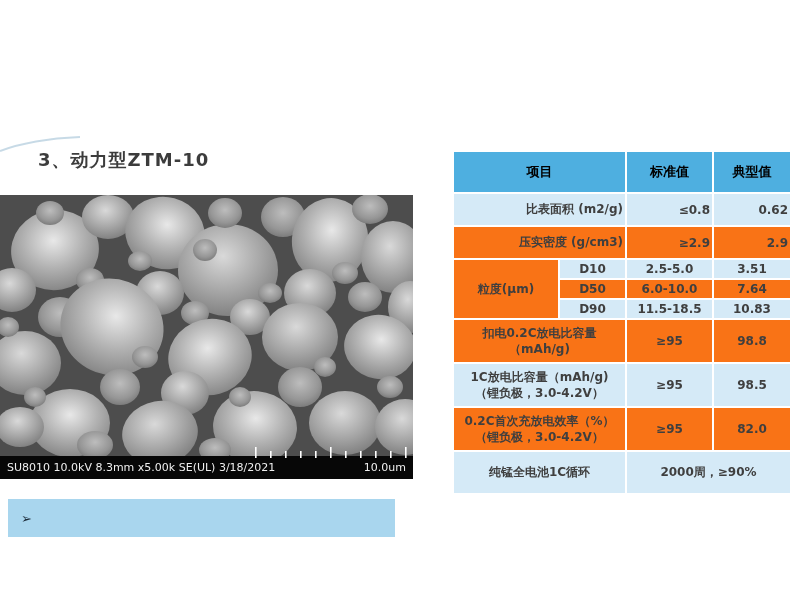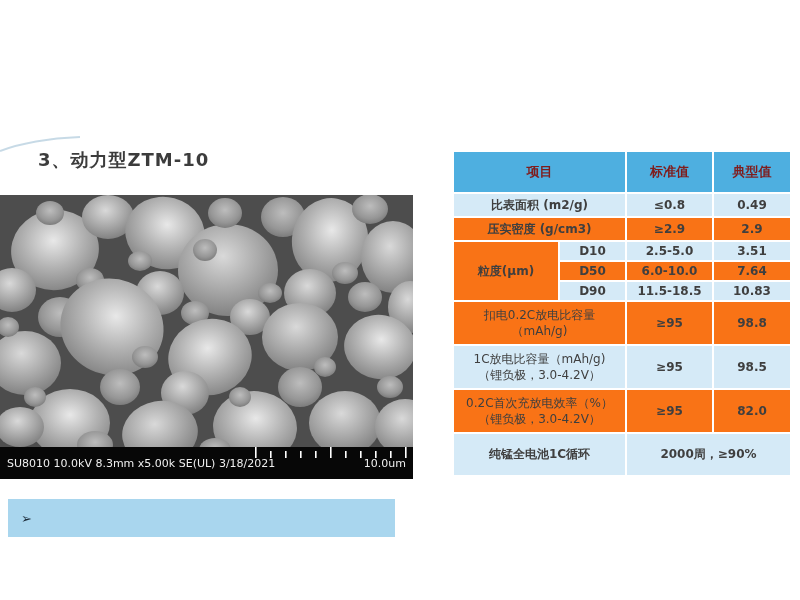--- a/index.html
+++ b/index.html
@@ -10,41 +10,41 @@
 
   
   .swoosh { position:absolute; left:0; top:85px; }
 
   
   .title { position:absolute; left:38px; top:101px; font-size:18px; font-weight:bold; color:#3c3c3c; letter-spacing:1px; }
 
   
   .sem { position:absolute; left:0; top:148px; width:413px; height:284px; background:#4d4d4d; }
   .sem svg.particles { display:block; }
-  .sem-bar { position:absolute; left:0; bottom:0; width:413px; height:32px; background:#070707;
+  .sem-bar { position:absolute; left:0; bottom:0; width:413px; height:23px; background:#070707;
              display:flex; align-items:center; justify-content:space-between; padding:0 7px;
              color:#efefef; font-size:11px; white-space:nowrap; }
   .ruler { position:absolute; right:6px; bottom:21px; }
 
   
   .banner { position:absolute; left:8px; top:452px; width:387px; height:38px; background:#a9d6ee;
             display:flex; align-items:center; padding-left:13px; font-size:13px; font-weight:bold; color:#1b2a38; }
   .banner .arrow { margin-right:9px; font-size:13px; }
 
   
   .spec-table { position:absolute; left:452px; top:103px; width:338px; border-collapse:collapse;
                 table-layout:fixed; font-size:12px; color:#3f3f3f; text-align:center; }
   .spec-table td, .spec-table th { border:2px solid #ffffff; padding:1px 2px; vertical-align:middle; }
-  .spec-table th { background:#4eafe0; color:#7f1d1d; font-size:13px; font-weight:bold; height:42px;text-align:center; }
+  .spec-table th { background:#4eafe0; color:#000000; font-size:13px; font-weight:bold; height:42px;text-align:center; }
   .r-blue  td { background:#d5eaf7; }
   .r-light td { background:#f97316; }
-  .h33 td { height:24px; } .h28 td { height:20px; } .h44 td { height:44px; } .h43 td { height:43px; }
+  .h33 td { height:33px;text-align:right; } .h28 td { height:20px; } .h44 td { height:44px; } .h43 td { height:43px; }
   .val { font-weight:bold; }
   .lbl { font-weight:bold; }
-  .two-line span { display:block; line-height:1.35; font-weight:normal; }
+  .two-line span { display:block; line-height:1.35; font-weight:bold; }
 </style>
 </head>
 <body>
 
 <div class="stage">
 
   <svg class="swoosh" width="95" height="32">
     <path d="M0,19 Q32,7 80,5" fill="none" stroke="#bdd3e2" stroke-width="2" opacity="0.85"></path>
   </svg>
 
@@ -145,21 +145,21 @@
       </colgroup>
     <tbody>
         <tr>
       <th colspan="2">项目</th>
       <th>标准值</th>
       <th>典型值</th>
     </tr>
     <tr class="r-blue h33">
       <td colspan="2" class="lbl">比表面积 (m2/g)</td>
       <td class="val">≤0.8</td>
-      <td class="val">0.49</td>
+      <td class="val">0.62</td>
     </tr>
     <tr class="r-light h33">
       <td colspan="2" class="lbl">压实密度 (g/cm3)</td>
       <td class="val">≥2.9</td>
       <td class="val">2.9</td>
     </tr>
     <tr class="r-blue h28">
       <td rowspan="3" class="lbl" style="background:#f97316">粒度(μm)</td>
       <td class="lbl">D10</td>
       <td class="val">2.5-5.0</td>

